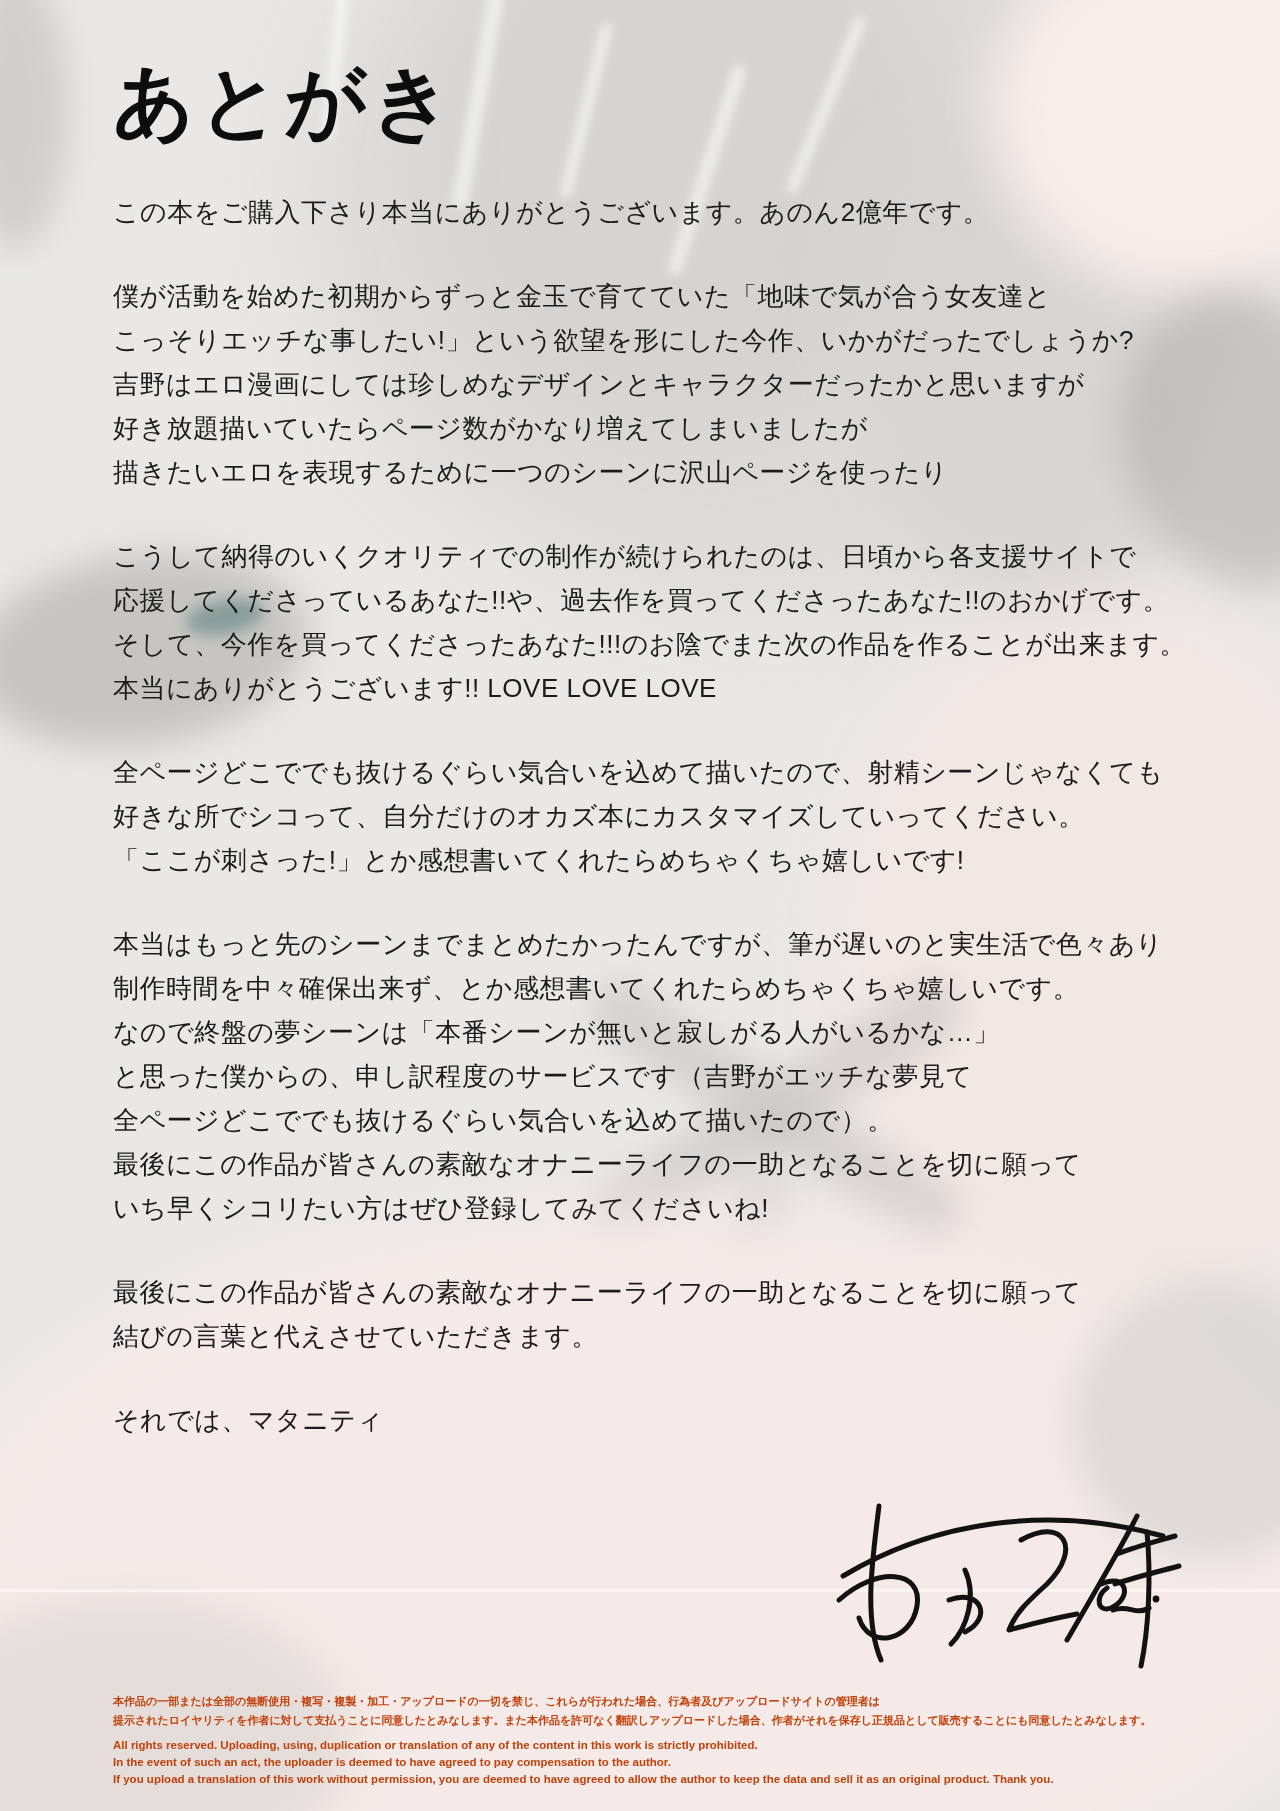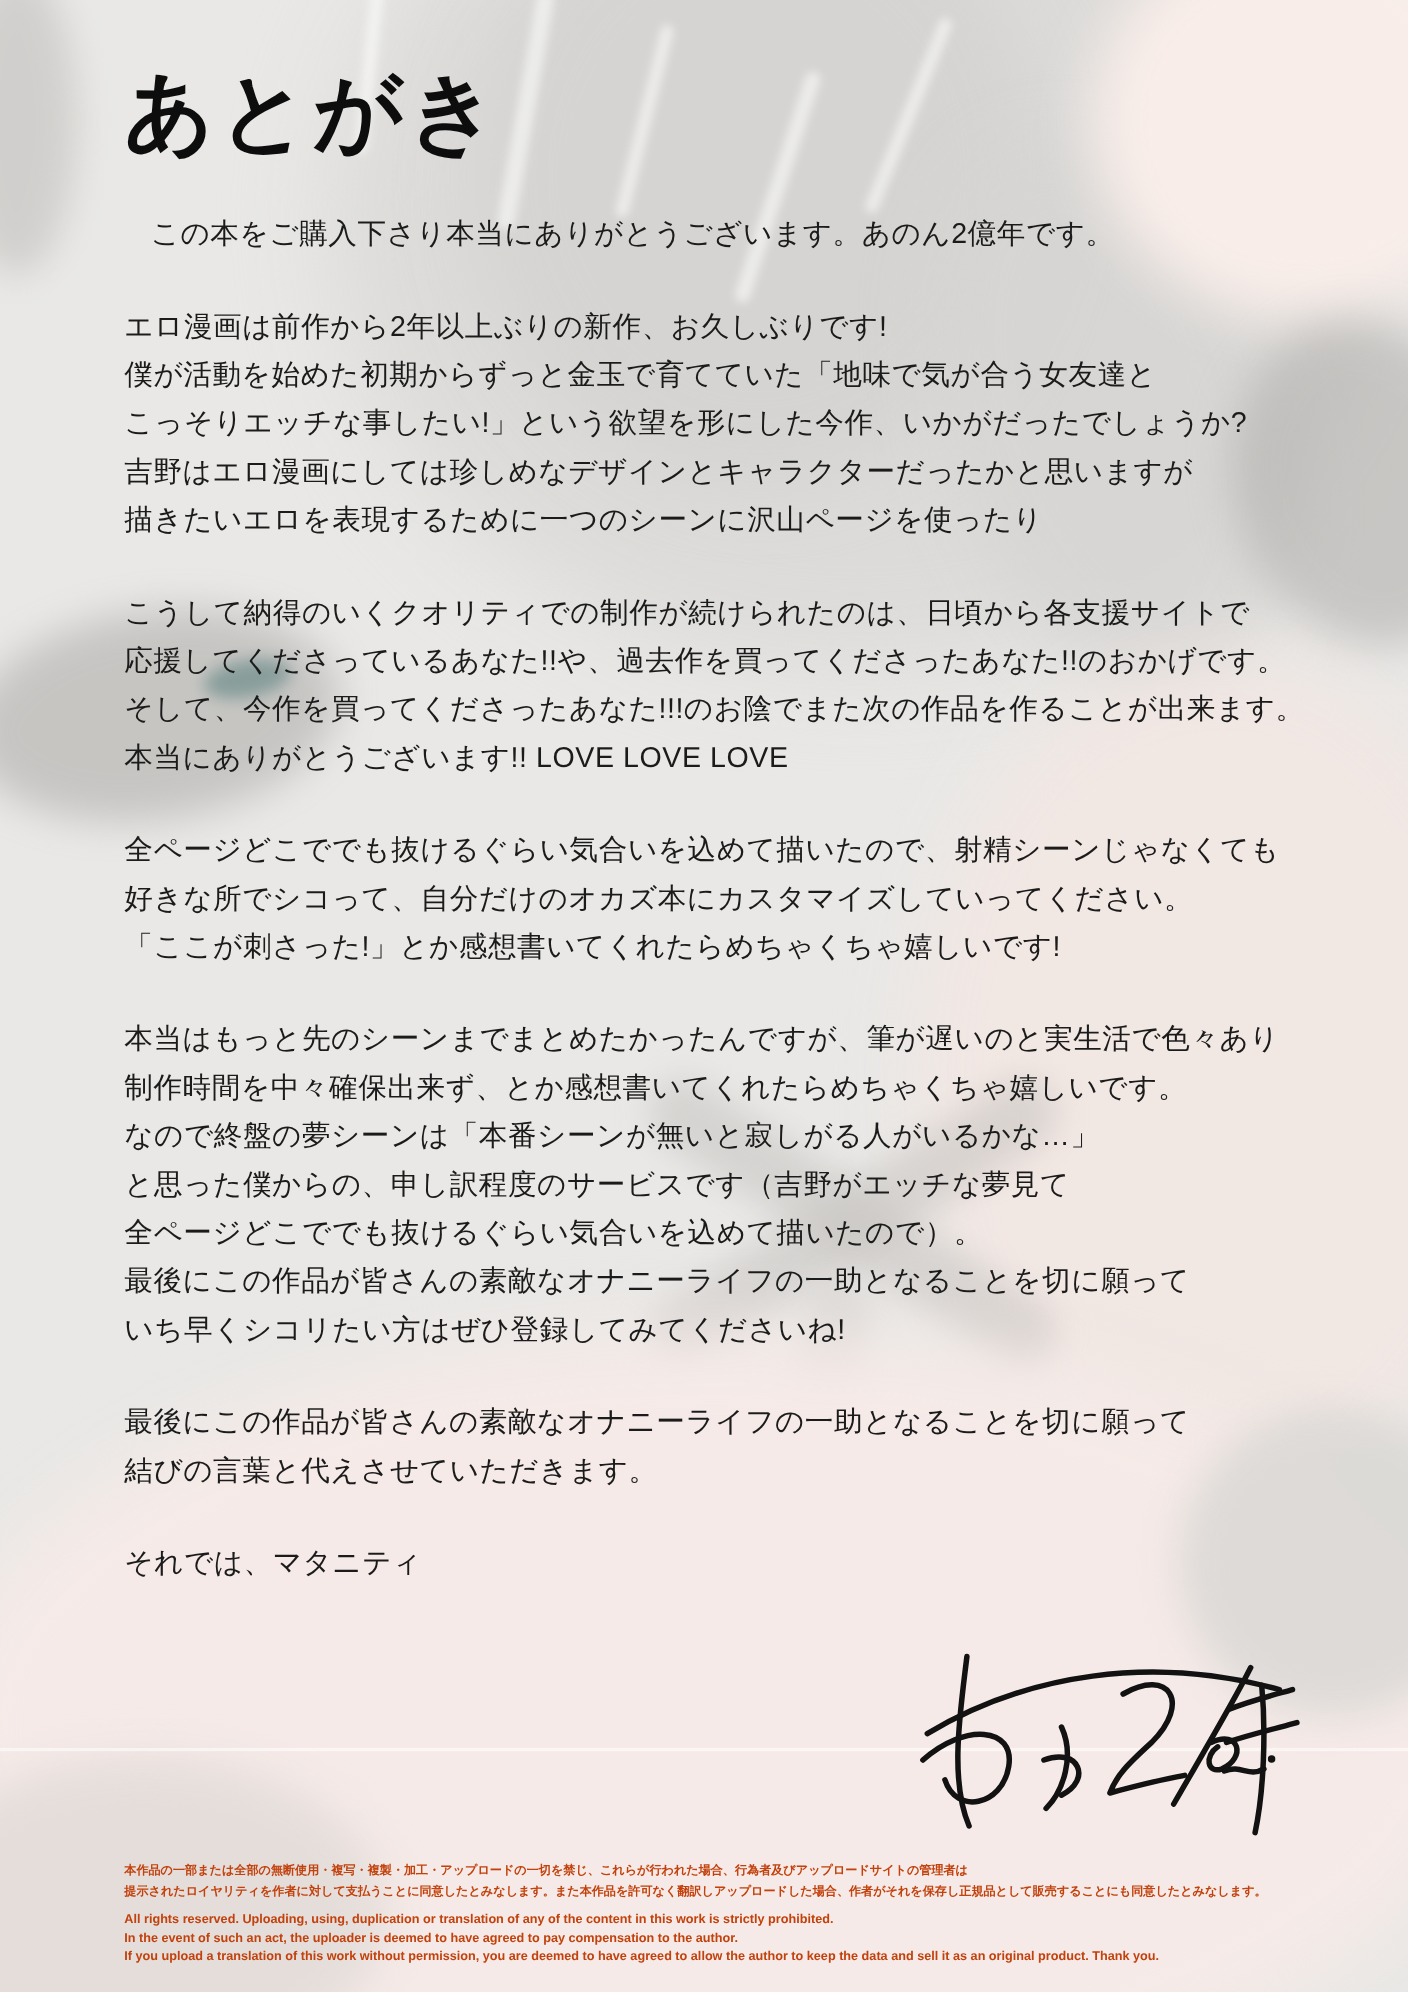--- a/index.html
+++ b/index.html
@@ -41,21 +41,21 @@
   .content{
     position:absolute;left:113px;top:62px;width:1080px;
     color:#1b1b1b;
   }
   .title{
     font-size:80px;line-height:1;font-weight:900;color:#0d0d0d;
     letter-spacing:4px;margin:0 0 48px 0;
     font-family:"DejaVu Sans","Liberation Sans",sans-serif;
   }
   .para{margin:40px 0 0 0;}
-  .para:first-of-type{margin-top:0;margin-left:24px;}
+  .para:first-of-type{margin-top:0;}
   .line{font-size:26px;line-height:44px;white-space:nowrap;letter-spacing:.5px;}
   
   .sig{position:absolute;left:815px;top:1478px;width:370px;height:205px;}
   .sig svg{width:100%;height:100%;}
   
   .footer{
     position:absolute;left:113px;top:1692px;width:1120px;color:#c2410c;
   }
   .f-jp{font-size:11px;line-height:19px;font-weight:700;white-space:nowrap;}
   .f-en{font-size:11.5px;line-height:17px;font-weight:700;white-space:nowrap;}
@@ -91,24 +91,24 @@
   </div>
 
   <div class="content">
     <h1 class="title">あとがき</h1>
 
     <div class="para">
       <div class="line">この本をご購入下さり本当にありがとうございます。あのん2億年です。</div>
     </div>
 
     <div class="para">
-      <div class="line">エロ漫画は前作から2年以上ぶりの新作、お久しぶりです!</div>
       <div class="line">僕が活動を始めた初期からずっと金玉で育てていた「地味で気が合う女友達と</div>
       <div class="line">こっそりエッチな事したい!」という欲望を形にした今作、いかがだったでしょうか?</div>
       <div class="line">吉野はエロ漫画にしては珍しめなデザインとキャラクターだったかと思いますが</div>
+      <div class="line">好き放題描いていたらページ数がかなり増えてしまいましたが</div>
       <div class="line">描きたいエロを表現するために一つのシーンに沢山ページを使ったり</div>
     </div>
 
     <div class="para">
       <div class="line">こうして納得のいくクオリティでの制作が続けられたのは、日頃から各支援サイトで</div>
       <div class="line">応援してくださっているあなた!!や、過去作を買ってくださったあなた!!のおかげです。</div>
       <div class="line">そして、今作を買ってくださったあなた!!!のお陰でまた次の作品を作ることが出来ます。</div>
       <div class="line">本当にありがとうございます!!  LOVE LOVE LOVE</div>
     </div>
 

